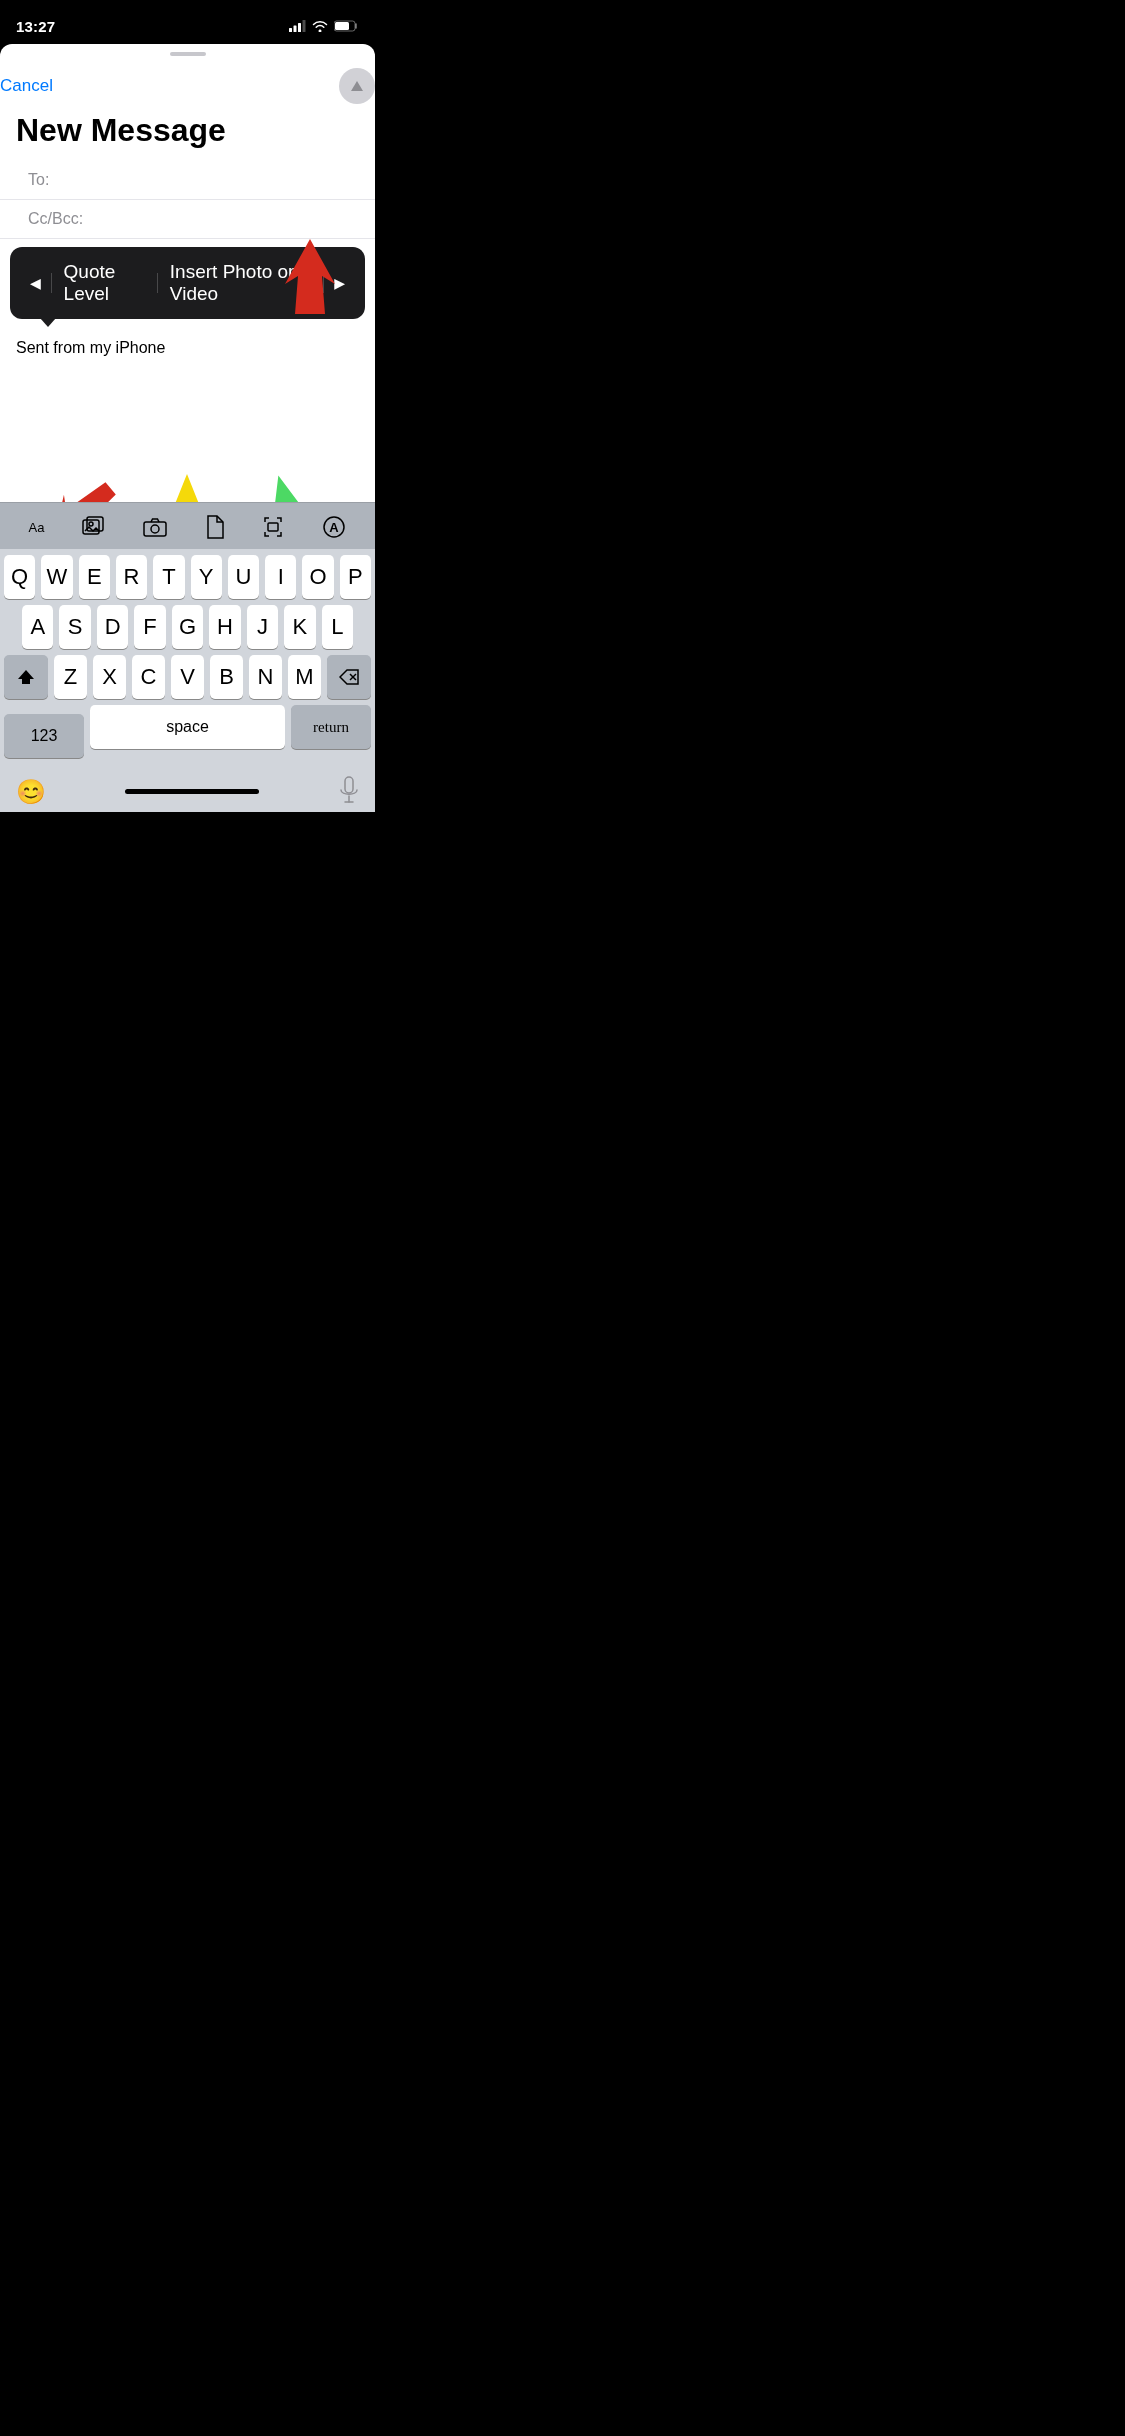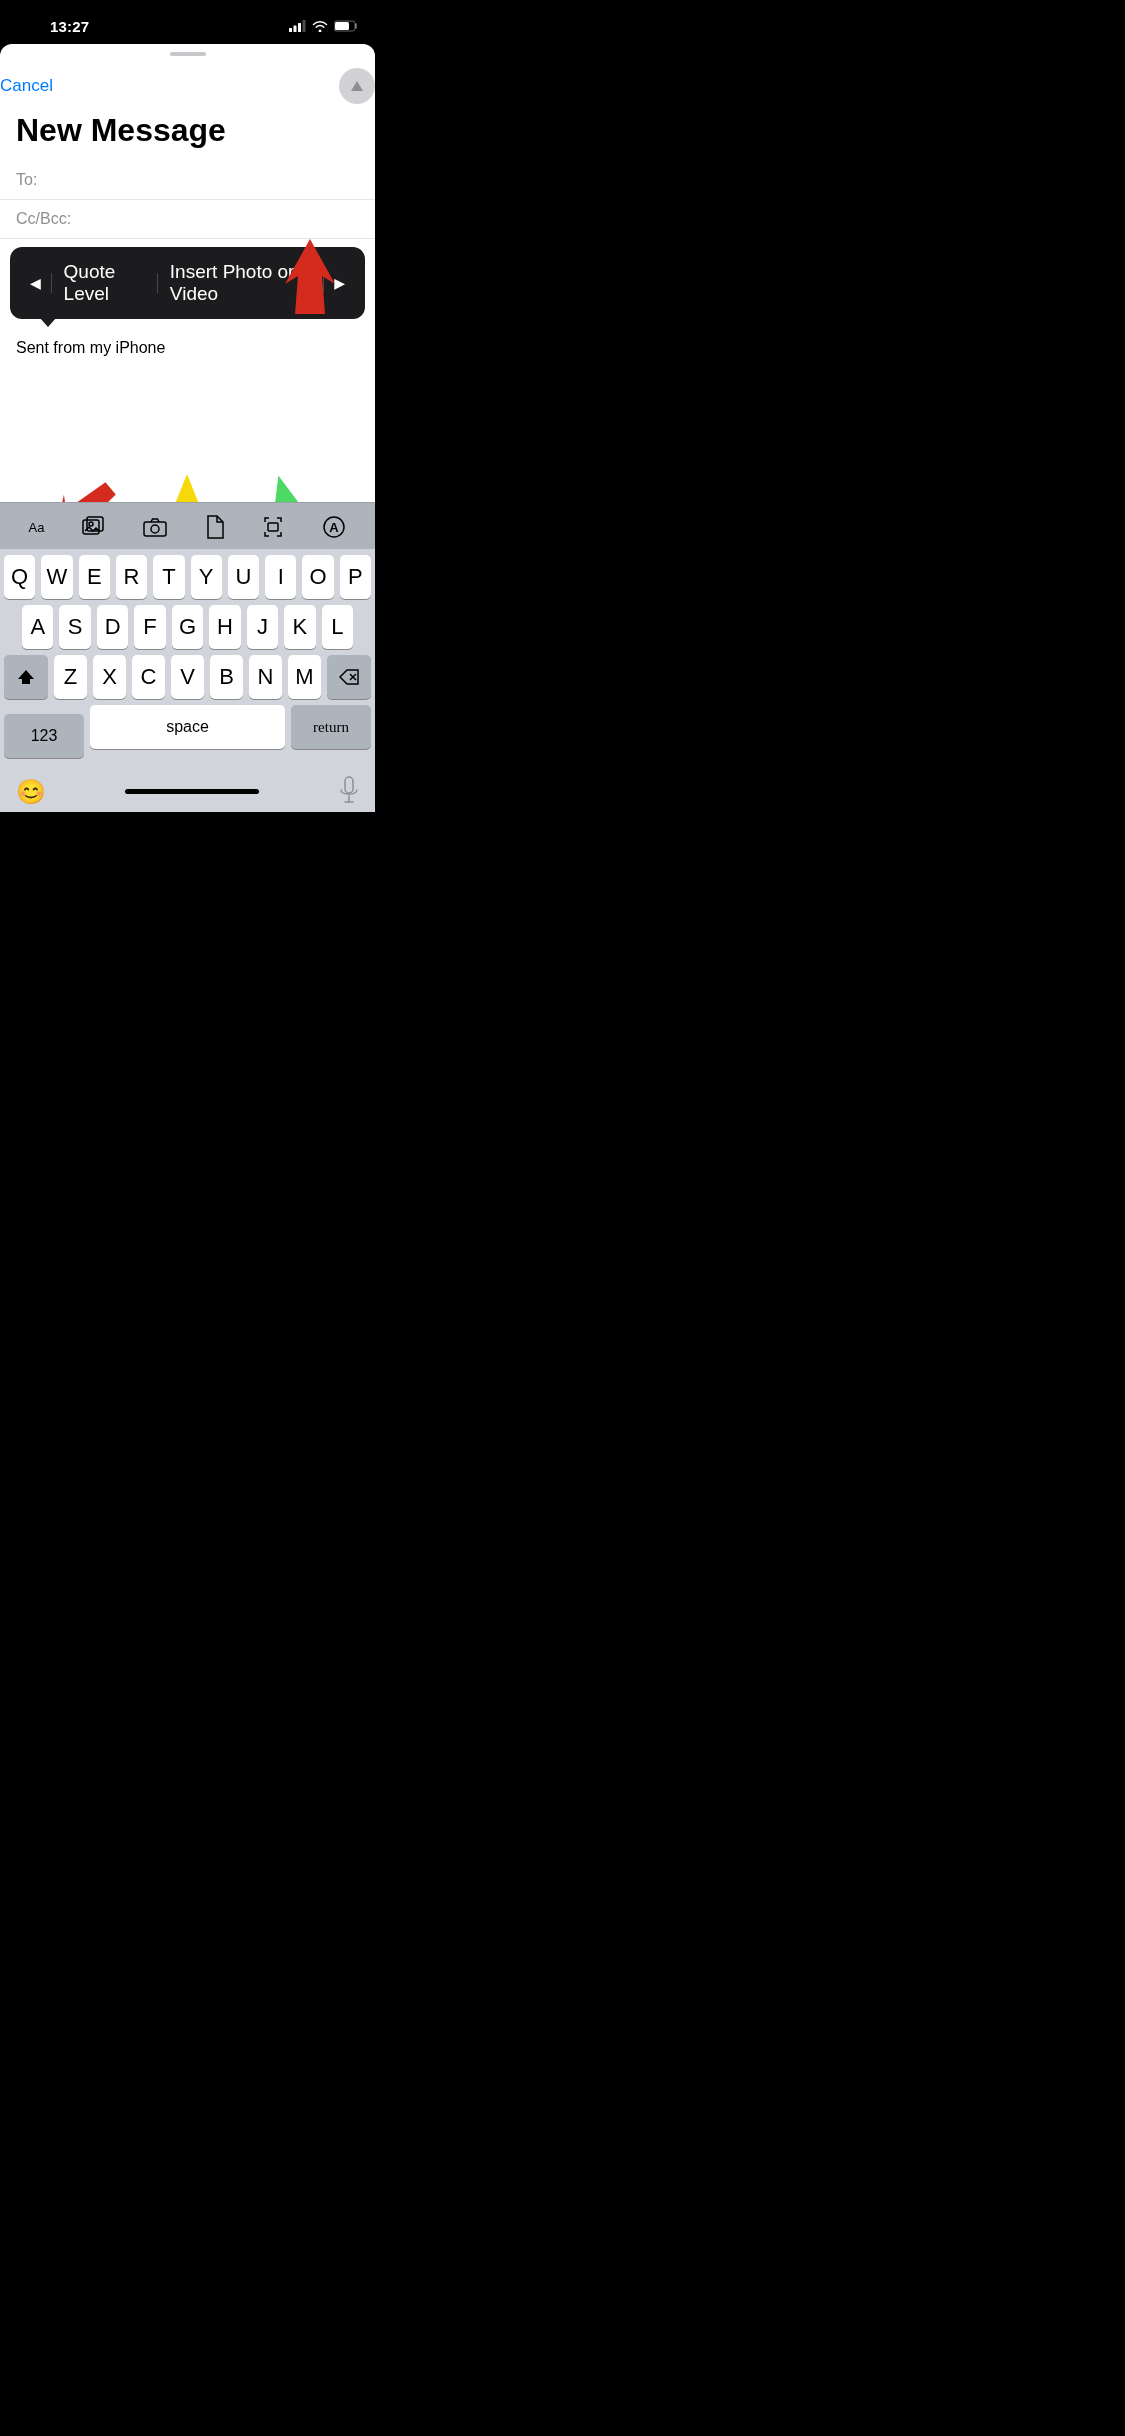--- a/index.html
+++ b/index.html
@@ -16,21 +16,20 @@
 
     
     .status-bar {
       background: #000;
       color: #fff;
       display: flex;
       align-items: center;
       justify-content: space-between;
       padding: 14px 16px 6px;
       height: 44px;
-      margin-left: 34px;
     }
     .status-time {
       font-size: 15px;
       font-weight: 600;
       letter-spacing: 0.2px;
     }
     .status-icons {
       display: flex;
       align-items: center;
       gap: 6px;
@@ -91,21 +90,21 @@
     
     .compose-title {
       font-size: 32px;
       font-weight: 700;
       padding: 8px 16px 12px;
     }
 
     
     .field-row {
       display: flex;
-      padding: 10px 16px;
+      padding: 10px 28px;
       border-bottom: 1px solid #e5e5ea;
     }
     .field-label {
       color: #8e8e93;
       font-size: 16px;
       min-width: 55px;
     }
     .field-input {
       flex: 1;
       font-size: 16px;

